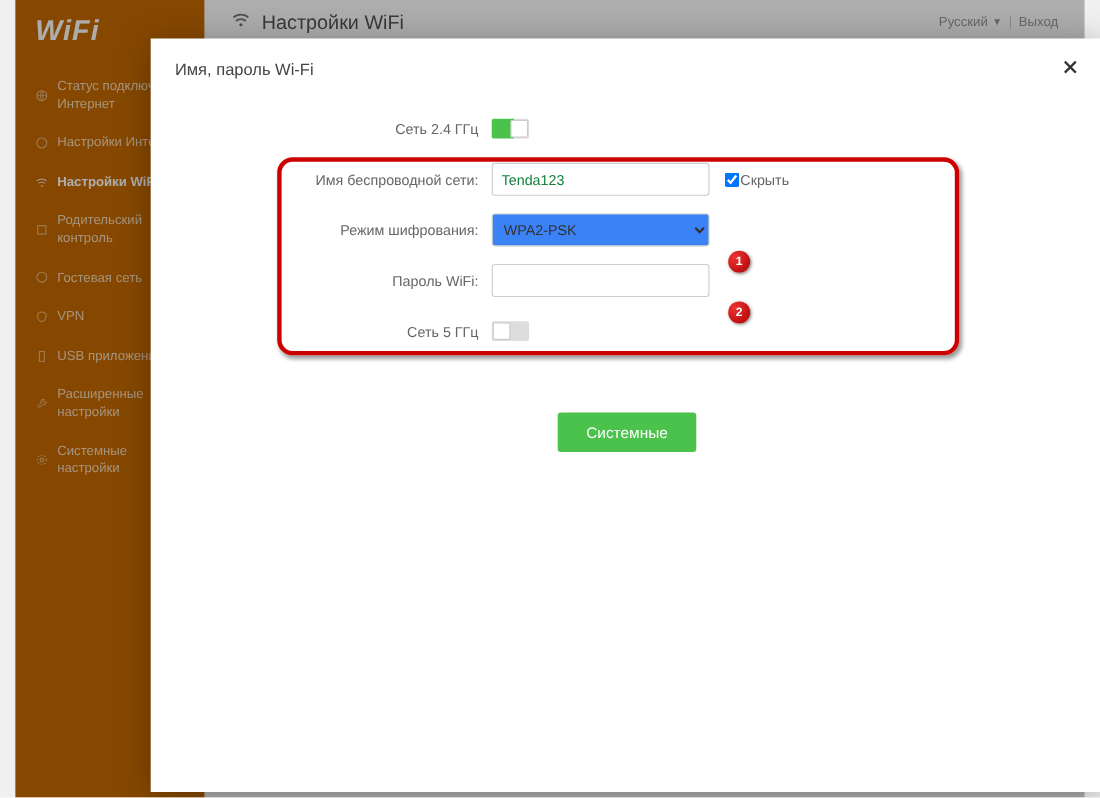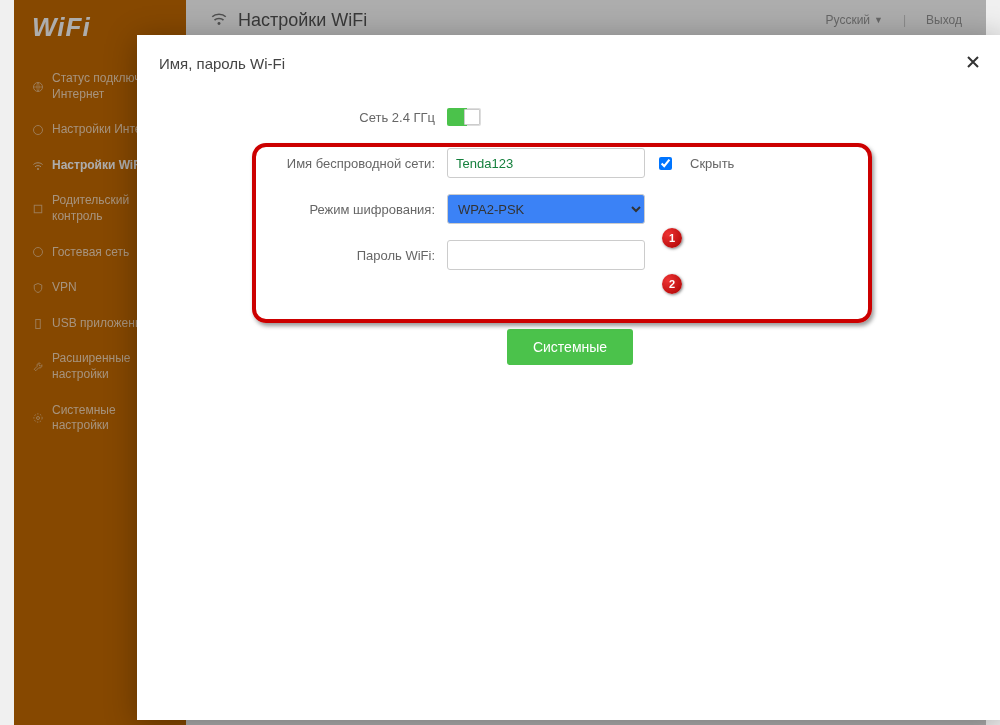--- a/index.html
+++ b/index.html
@@ -26,21 +26,21 @@
     
     .main {
       position: absolute; left: 172px; top: 0; right: 0; height: 725px; background: #fff;
     }
     .topbar {
       height: 40px; display: flex; align-items: center; padding: 0 24px;
       justify-content: space-between;
     }
     .page-title { color: #555; font-size: 18px; display: flex; align-items: center; gap: 10px; }
     .wifi-glyph { color: #888; font-size: 15px; }
-    .top-right { color: #999; font-size: 12px; display: flex; align-items: center; gap: 20px; justify-content: center; }
+    .top-right { color: #999; font-size: 12px; display: flex; align-items: center; gap: 6px; justify-content: center; }
     .top-right span { cursor: pointer; }
     .lang { display: flex; align-items: center; gap: 4px; }
     .divider { color: #ccc; }
     
     .body-text-fragment {
       position: absolute; left: 676px; top: 142px; color: #7a7a7a; font-size: 13px;
     }
     
     .modal {
       position: absolute; left: 123px; top: 35px; width: 866px; height: 685px;
@@ -76,21 +76,21 @@
       width: 34px; height: 18px; background: #ddd; border-radius: 2px; position: relative; cursor: pointer;
     }
     .toggle.on { background: linear-gradient(to right, #4bc24b 60%, #ddd 60%); }
     .toggle .knob {
       position: absolute; width: 16px; height: 16px; background: #fff; top: 1px;
       border: 1px solid #ccc; border-radius: 1px;
     }
     .toggle.on .knob { left: 17px; }
     .toggle.off .knob { left: 1px; }
     
-    .chk-wrap { display: flex; align-items: center; gap: 18px; margin-left: 4px; }
+    .chk-wrap { display: flex; align-items: center; gap: 1px; margin-left: 4px; }
     .chk { width: 13px; height: 13px; }
     .chk-label { color: #666; font-size: 13px; }
     
     .callout-box {
       position: absolute; left: 115px; top: 108px; width: 620px; height: 180px;
       border: 4px solid #cc0000; border-radius: 14px;
       box-shadow: 2px 3px 4px rgba(0,0,0,0.4);
       pointer-events: none; z-index: 5;
     }
     .callout-badge {
@@ -263,20 +263,28 @@
         </div>
       </div>
 
       <div class="row">
         <div class="row-label">Пароль WiFi:</div>
         <div class="row-control">
           <input class="txt-input" type="text" value="" style="">
         </div>
       </div>
 
+      <div class="row">
+        <div class="row-label">Сеть 5 ГГц</div>
+        <div class="row-control">
+          <div class="toggle off">
+              <div class="knob"></div>
+            </div>
+        </div>
+      </div>
 
       <div class="save-row">
         <button class="save-btn">Системные</button>
       </div>
 
     </div>
 
     <div class="callout-box"></div>
     <div class="callout-badge badge-1">1</div>
     <div class="callout-badge badge-2">2</div>

